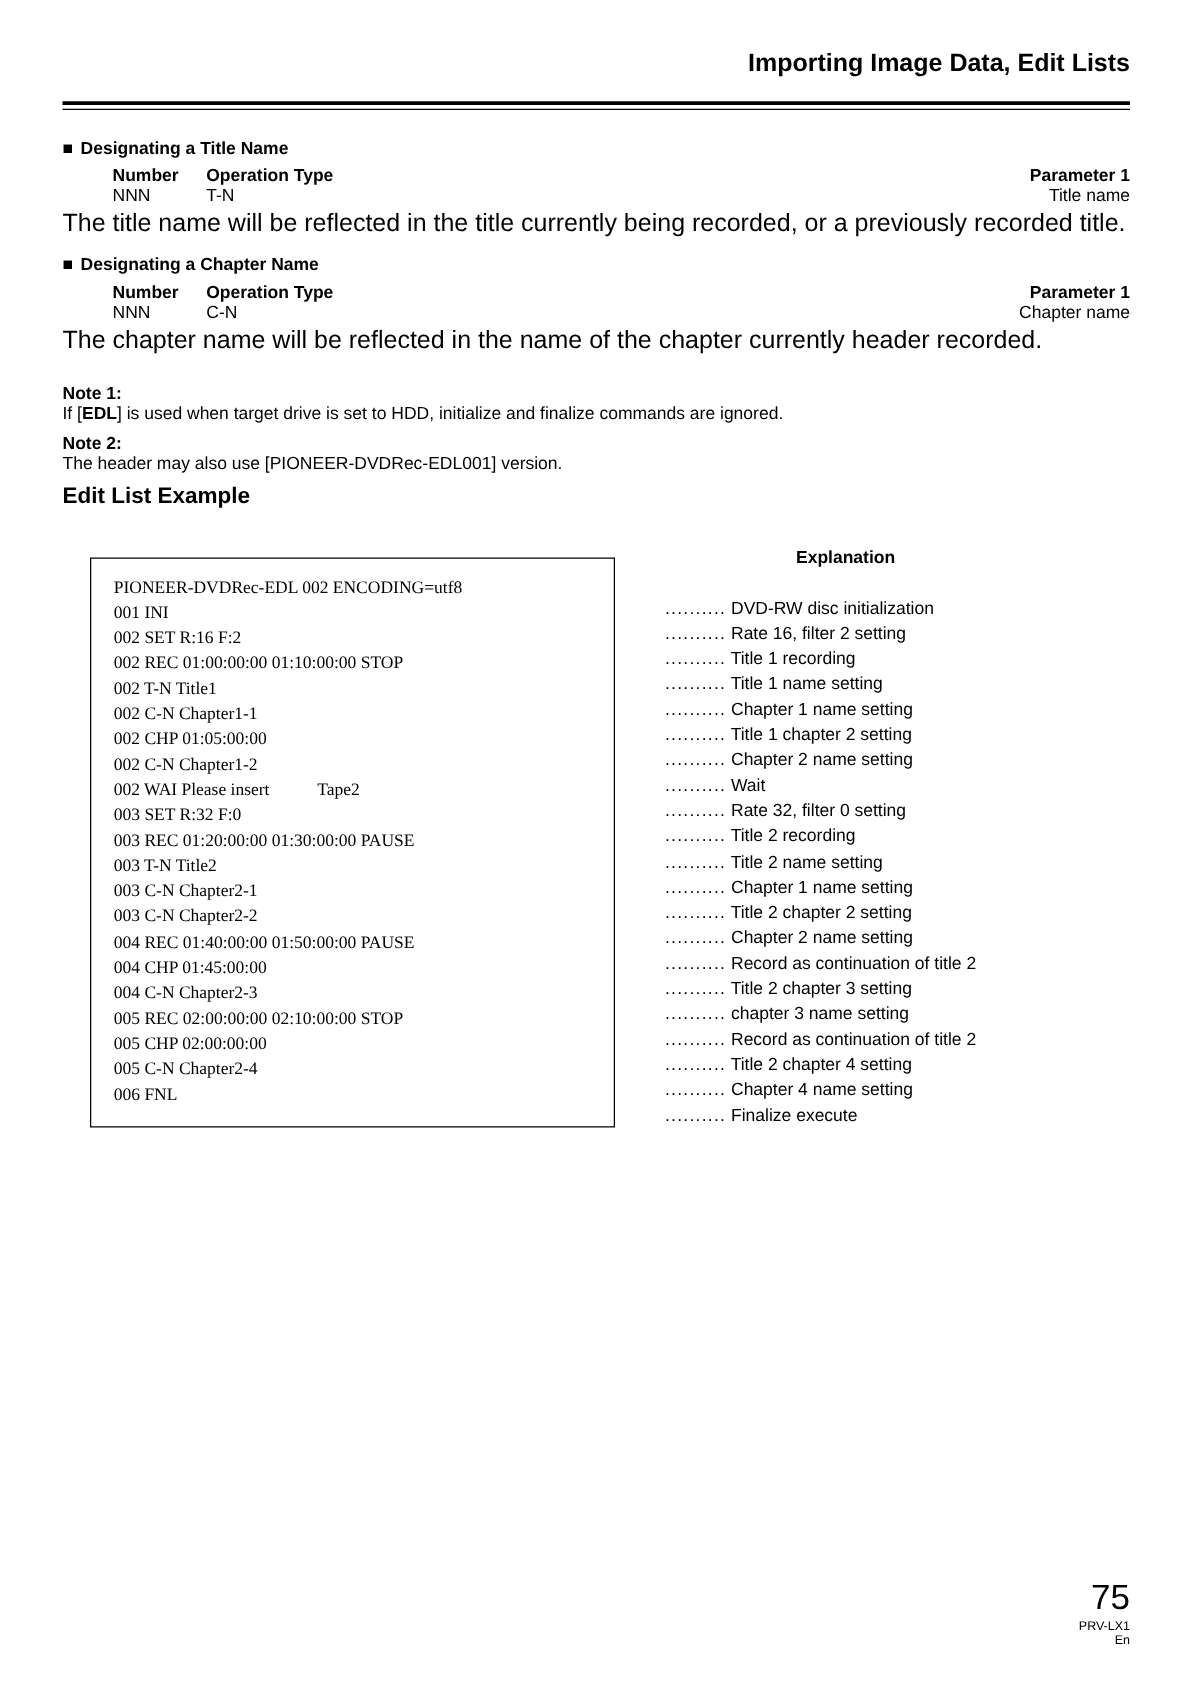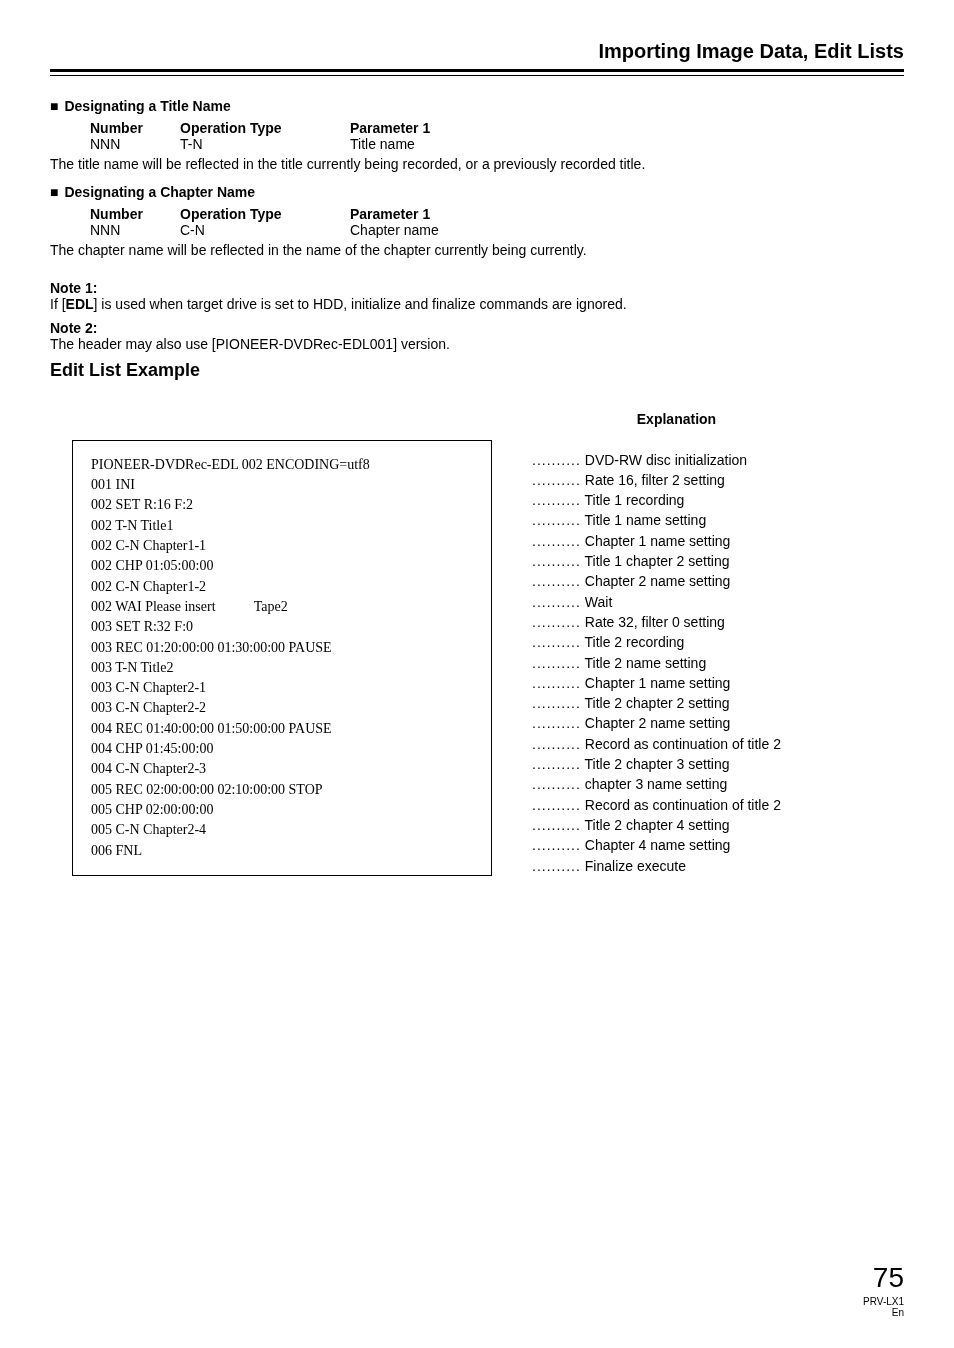--- a/index.html
+++ b/index.html
@@ -9,38 +9,38 @@
       color: #000;
       width: 954px;
       height: 1348px;
       position: relative;
       padding: 40px 50px 0 50px;
     }
     .top-header {
       text-align: right;
       font-size: 20px;
       font-weight: bold;
-      padding-bottom: 6px;
+      padding-bottom: 18px;
     }
     .thick-rule { border-bottom: 3px solid #000; margin-bottom: 3px; }
     .thin-rule { border-bottom: 1px solid #000; margin-bottom: 22px; }
     .section-heading {
       font-size: 14px;
       font-weight: bold;
       margin-bottom: 6px;
     }
     .bullet { font-size: 14px; margin-right: 6px; }
     .param-block { margin-left: 40px; margin-bottom: 4px; }
     .param-row { display: flex; }
-    .param-row > div:nth-child(1) { width: 90px; }
+    .param-row > div:nth-child(1) { width: 75px; }
     .param-row > div:nth-child(2) { width: 170px; }
-    .param-row > div:nth-child(3) { flex: 1; }
+    .param-row > div:nth-child(3) { flex: 1; text-align: right; }
     .col-head { font-weight: bold; font-size: 14px; }
     .col-val { font-size: 14px; }
-    .body-text { font-size: 14px; margin-bottom: 12px; }
+    .body-text { font-size: 20px; margin-bottom: 12px; }
     .note-label { font-weight: bold; font-size: 14px; margin-top: 22px; }
     .note-inline { font-size: 14px; margin-bottom: 8px; }
     .bold-inline { font-weight: bold; }
     .example-heading {
       font-size: 18px;
       font-weight: bold;
       margin-bottom: 14px;
     }
     .example-container {
       display: flex;
@@ -107,35 +107,36 @@
     <div class="col-head">Number</div>
     <div class="col-head">Operation Type</div>
     <div class="col-head">Parameter 1</div>
   </div>
   <div class="param-row">
     <div class="col-val">NNN</div>
     <div class="col-val">C-N</div>
     <div class="col-val">Chapter name</div>
   </div>
 </div>
-<div class="body-text">The chapter name will be reflected in the name of the chapter currently being currently.</div>
+<div class="body-text">The chapter name will be reflected in the name of the chapter currently header recorded.</div>
 
 <div class="note-label">Note 1:</div>
 <div class="note-inline">
   <span>If [</span><span class="bold-inline">EDL</span><span>] is used when target drive is set to HDD, initialize and finalize commands are ignored.</span>
 </div>
 <div class="note-label" style="margin-top:0">Note 2:</div>
 <div class="note-inline">The header may also use [PIONEER-DVDRec-EDL001] version.</div>
 
 <div class="example-heading">Edit List Example</div>
 <div class="example-container">
   <div class="edl-box" id="edl-box">
       <div class="edl-line">PIONEER-DVDRec-EDL 002 ENCODING=utf8</div>
       <div class="edl-line">001 INI</div>
       <div class="edl-line">002 SET R:16 F:2</div>
+      <div class="edl-line">002 REC 01:00:00:00 01:10:00:00 STOP</div>
       <div class="edl-line">002 T-N Title1</div>
       <div class="edl-line">002 C-N Chapter1-1</div>
       <div class="edl-line">002 CHP 01:05:00:00</div>
       <div class="edl-line">002 C-N Chapter1-2</div>
       <div class="edl-line">002 WAI Please insert           Tape2</div>
       <div class="edl-line">003 SET R:32 F:0</div>
       <div class="edl-line">003 REC 01:20:00:00 01:30:00:00 PAUSE</div>
       <div class="edl-line">003 T-N Title2</div>
       <div class="edl-line">003 C-N Chapter2-1</div>
       <div class="edl-line">003 C-N Chapter2-2</div>

